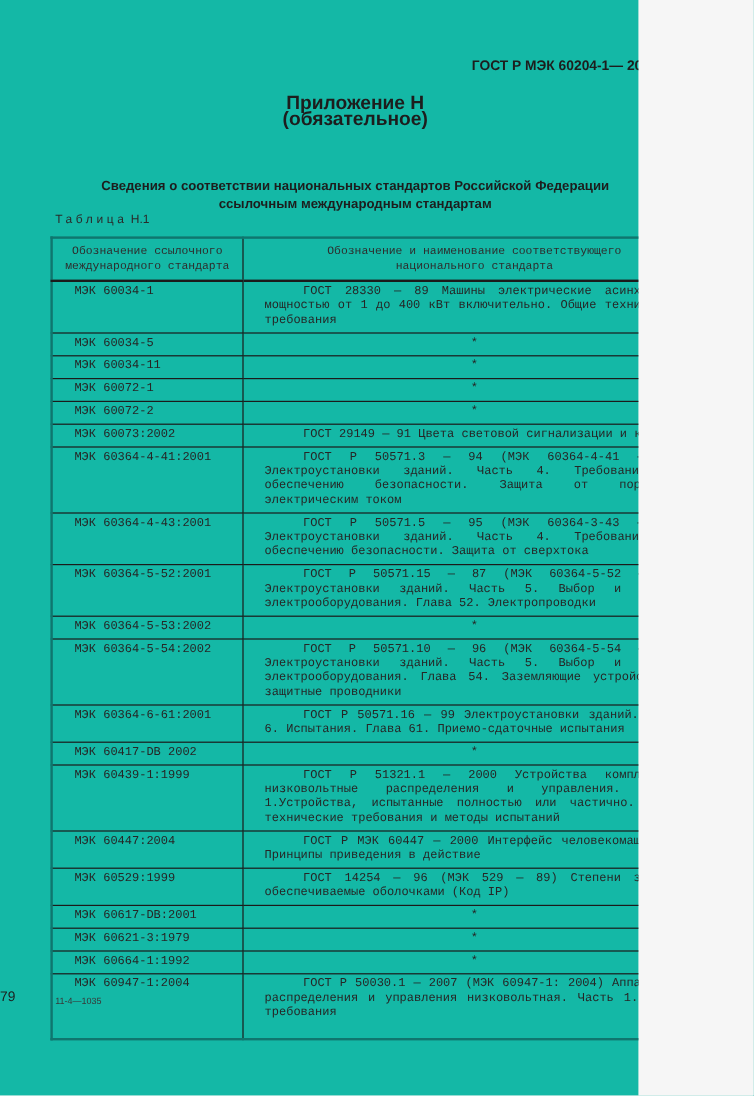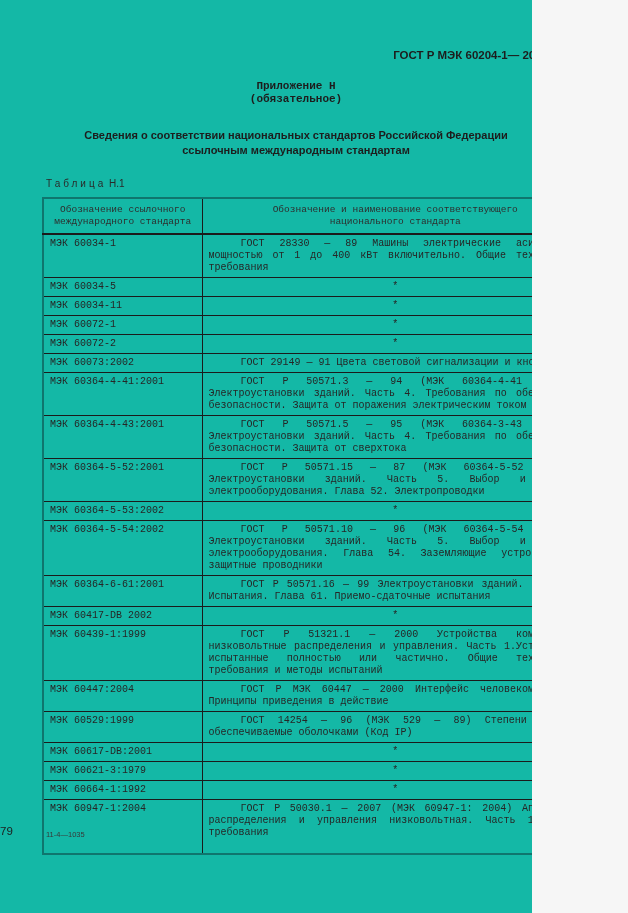--- a/index.html
+++ b/index.html
@@ -7,44 +7,44 @@
     position:relative;width:532px;height:913px;background:#14b8a6;
     font-family:"Liberation Sans","DejaVu Sans",sans-serif;color:#222;
     overflow:hidden;
   }
   .doc-code{
     position:absolute;top:49px;left:0;width:548px;text-align:right;
     font-weight:bold;font-size:11.5px;color:#1d1d1d;
   }
   .appendix{
     position:absolute;top:80px;left:40px;width:512px;text-align:center;
-    font-weight:bold;font-size:11px;line-height:13px;color:#1d1d1d;font-family:Liberation Mono, monospace;
+    font-weight:bold;font-size:16px;line-height:13px;color:#1d1d1d;
   }
   .title{
-    position:absolute;top:128px;left:40px;width:512px;text-align:center;
+    position:absolute;top:148px;left:40px;width:512px;text-align:center;
     font-weight:bold;font-size:11px;line-height:15px;color:#1d1d1d;
   }
   .caption{position:absolute;top:178px;left:46px;font-size:10px;color:#2a2a2a;}
   .caption .sp{letter-spacing:3px;}
   table.std{
     position:absolute;top:197px;left:42px;width:548px;
     border-collapse:collapse;table-layout:fixed;
     border:2px solid #0f766e;
     font-family:Liberation Mono, monospace;
   }
   table.std th,table.std td{border:1px solid #1b1b1b;}
   table.std thead th{
     border-bottom:2px solid #1b1b1b;
     font-weight:normal;font-size:9.5px;line-height:12px;
     text-align:center;vertical-align:middle;padding:5px 4px;color:#2e2e2e;
   }
   table.std thead th .hdr-wrap{display:inline-block;max-width:248px;}
   table.std td{
     vertical-align:top;font-size:10px;line-height:12px;
-    padding:3px 6px;color:#262626;
+    padding:3px 18px;color:#262626;
   }
   td.c-ref{padding-left:8px;white-space:nowrap;}
   td.c-nat{text-align:justify;text-indent:32px;padding-left:7px;padding-right:7px;}
   td.c-nat.star{text-align:center;text-indent:0;}
   tbody tr:last-child td{padding-bottom:14px;}
   .footer-code{position:absolute;top:830px;left:46px;font-size:7.5px;color:#383838;}
   .page-num{
     position:absolute;top:825px;left:0;width:584px;
     font-size:11.5px;color:#1d1d1d;
   }

